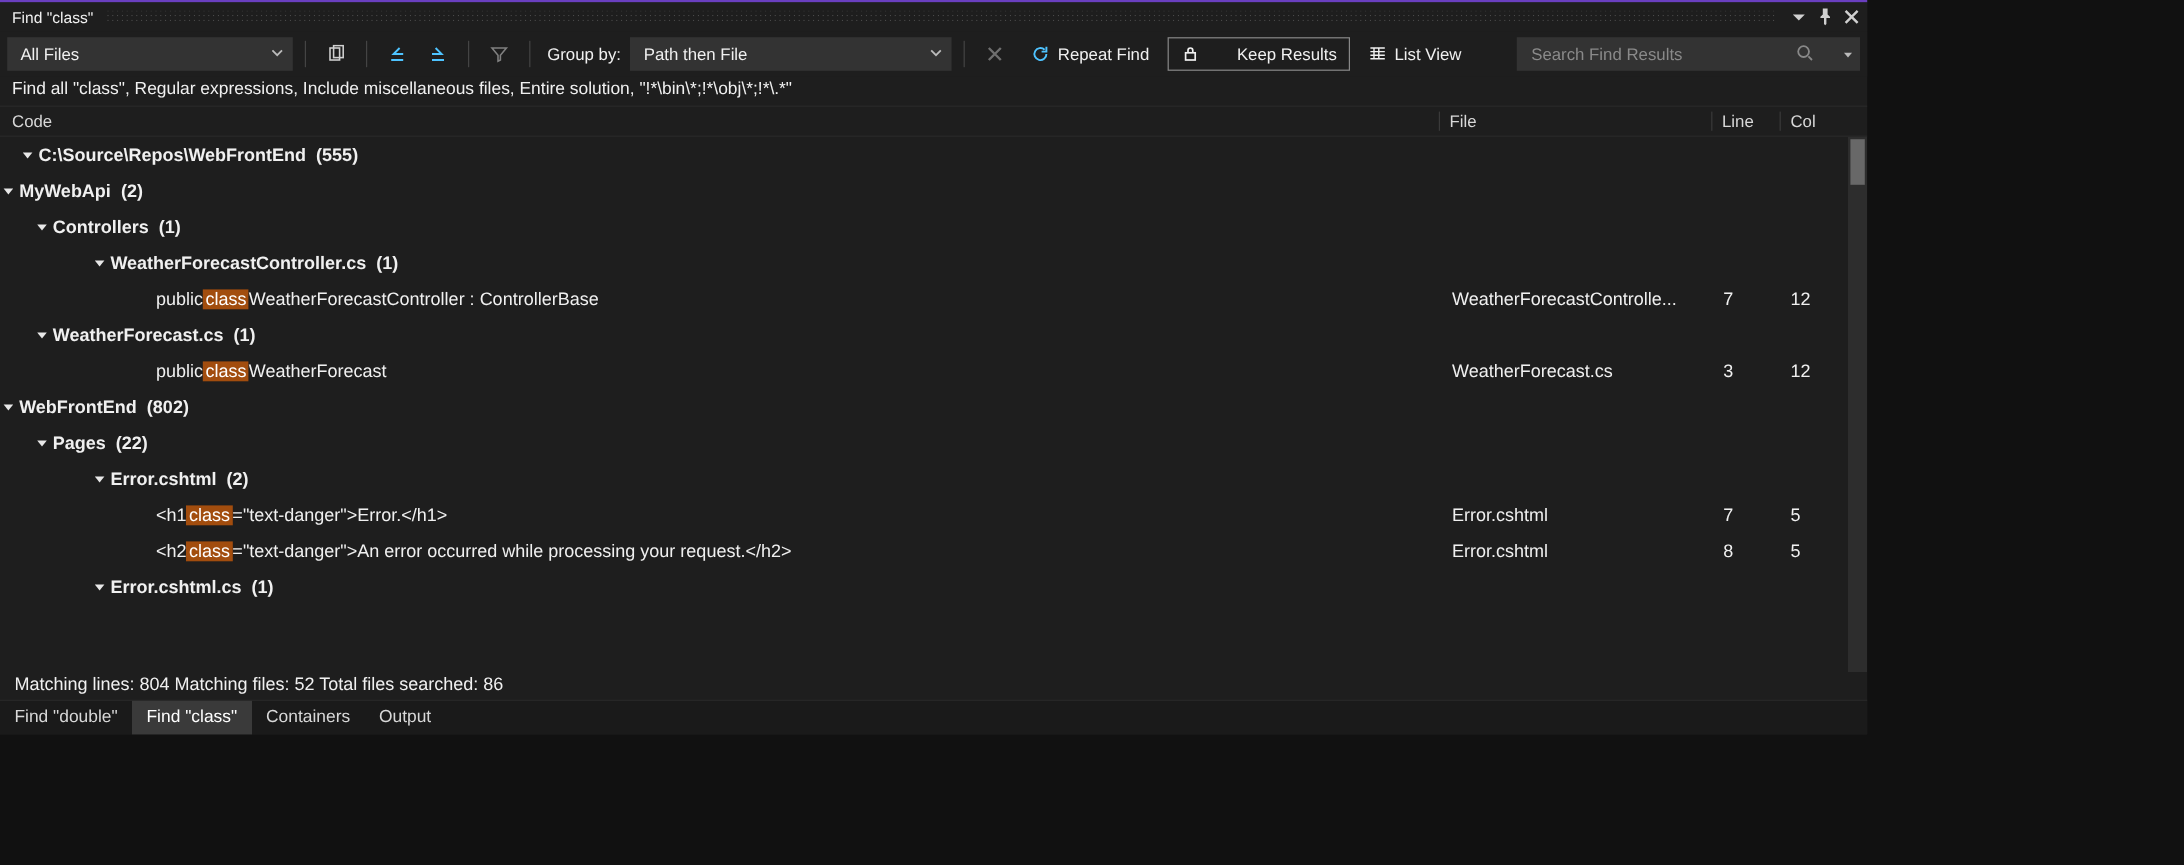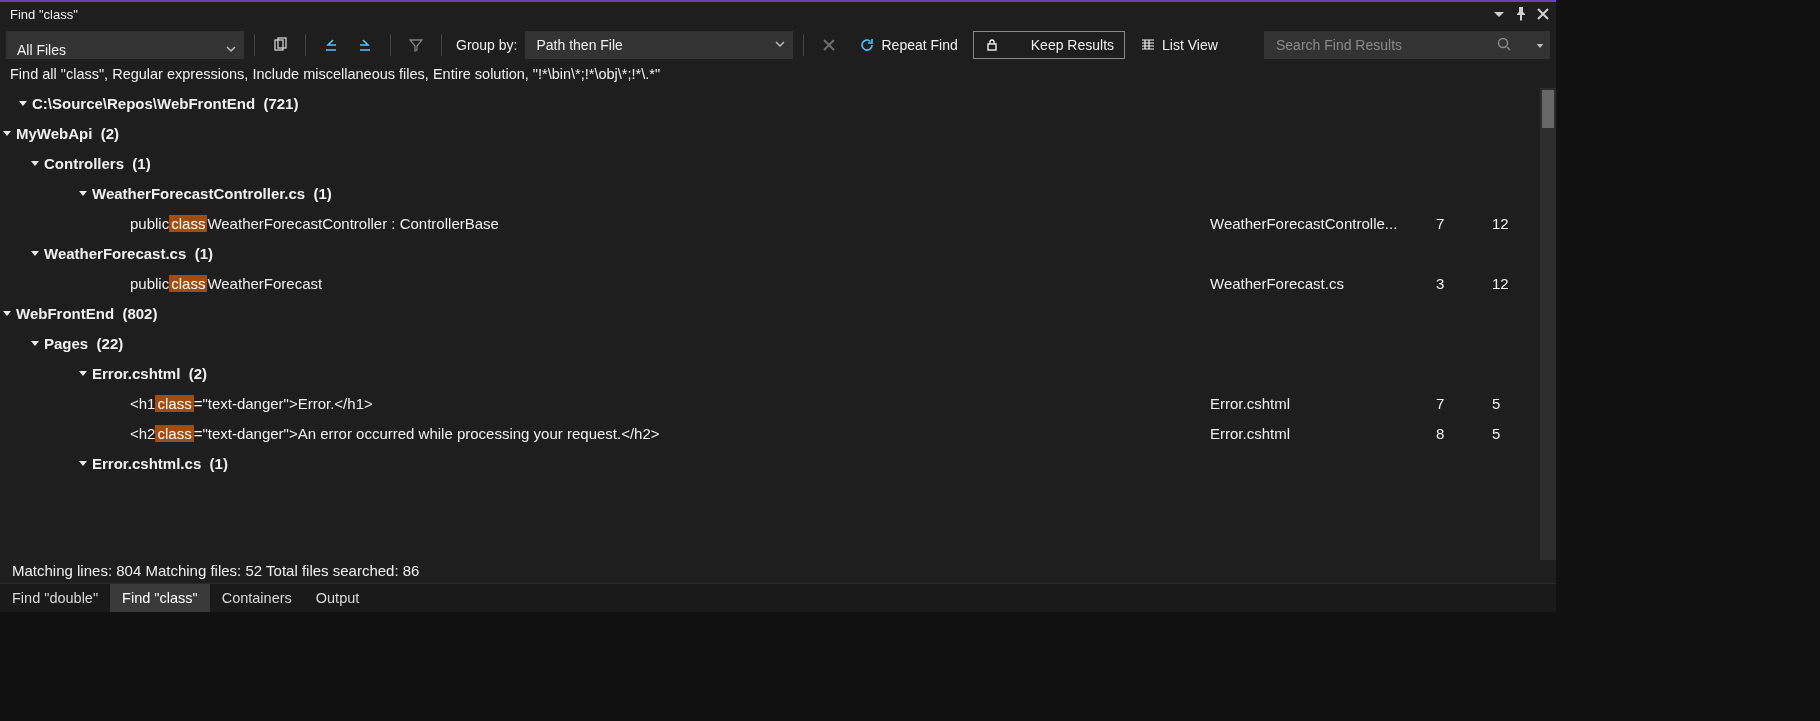--- a/index.html
+++ b/index.html
@@ -73,21 +73,21 @@
     background:var(--bg-toolbar);
     border:1px solid transparent;
     height:26px;
     display:flex;
     align-items:center;
     padding:0 6px 0 10px;
     color:var(--fg);
     gap:8px;
     min-width:110px;
   }
-  .combo.wide{min-width:200px;flex:0 0 220px;justify-content:space-between;align-items:flex-end;}
+  .combo.wide{min-width:200px;flex:0 0 220px;justify-content:space-between;}
   .combo.group{min-width:230px;flex:0 0 250px;justify-content:space-between;}
   .combo .chev{color:#bbb;}
   .tb-btn{
     width:28px;height:26px;display:flex;align-items:center;justify-content:center;
     color:#d0d0d0;cursor:pointer;border:1px solid transparent;
   }
   .tb-label{color:var(--fg);padding:0 4px;}
   .tb-action{
     display:flex;align-items:center;gap:6px;height:26px;padding:0 10px;
     color:var(--fg);cursor:pointer;border:1px solid transparent;
@@ -305,32 +305,39 @@
       <span class="chev" style="color:#bbb;">
         <svg width="8" height="8" viewBox="0 0 12 12">
             <path d="M1 3l5 6 5-6" fill="currentColor"></path>
           </svg>
       </span>
     </div>
   </div>
 
   <div class="summary">Find all "class", Regular expressions, Include miscellaneous files, Entire solution, "!*\bin\*;!*\obj\*;!*\.*"</div>
 
+  <div class="colheaders">
+    <div class="col-code">Code</div>
+    <div class="col-file">File</div>
+    <div class="col-line">Line</div>
+    <div class="col-col">Col</div>
+    <div class="col-scroll"></div>
+  </div>
 
   <div class="results-wrap">
     <div class="results">
 
       <div class="row group-row">
         <div class="rc-code indent-1">
           <span class="expander">
               <svg class="icon-sm" viewBox="0 0 12 12">
                 <path d="M2 4l4 5 4-5z" fill="currentColor"></path>
               </svg>
             </span>
-          <span>C:\Source\Repos\WebFrontEnd</span>&nbsp;&nbsp;<span class="count">(721)</span>
+          <span>C:\Source\Repos\WebFrontEnd</span>&nbsp;&nbsp;<span class="count">(555)</span>
         </div>
         <div class="rc-file"></div>
           <div class="rc-line"></div>
           <div class="rc-col"></div>
       </div>
 
       <div class="row group-row">
         <div class="rc-code indent-2">
           <span class="expander">
               <svg class="icon-sm" viewBox="0 0 12 12">

